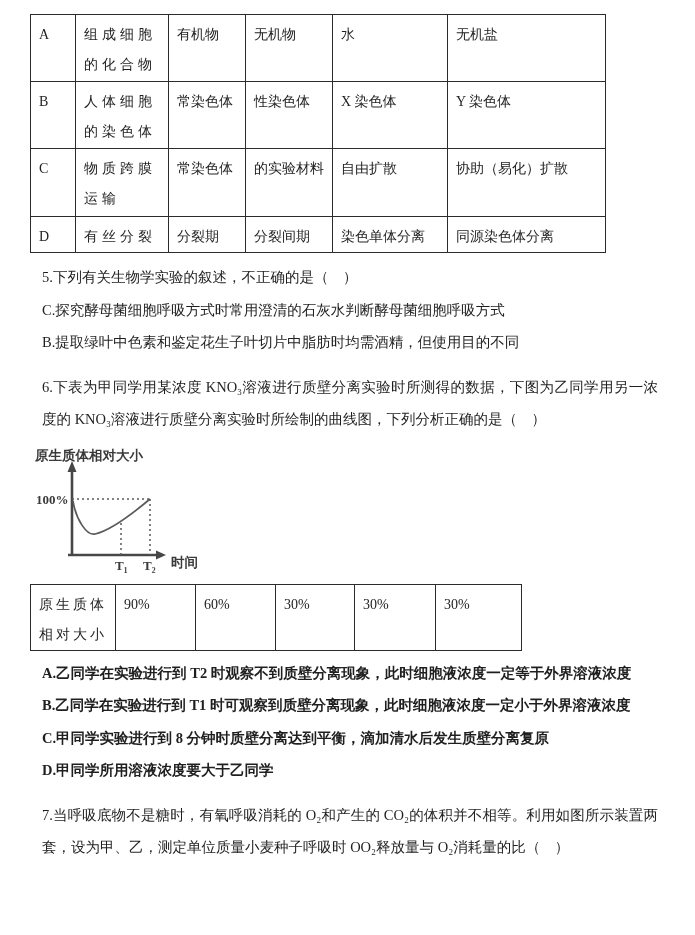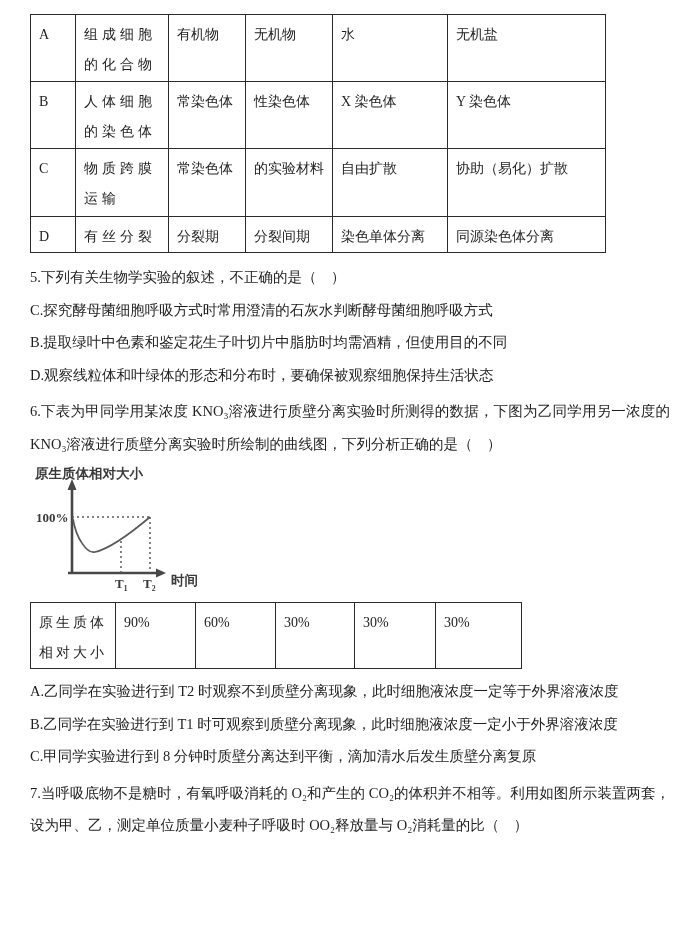--- a/index.html
+++ b/index.html
@@ -21,24 +21,24 @@
   .t1{width:575px;}
   .t1 .rA td,.t1 .rB td{height:67px;}
   .t1 .rC td{height:68px;}
   .t1 .rD td{height:35px;}
   .sp{letter-spacing:4px;}
   .t2{width:491px;margin-top:4px;}
   .t2 .hrow td{height:35px;}
   .t2 .drow td{height:66px;}
   .t2 .lbl{letter-spacing:3px;}
   
-  .qblock{margin:0;}
+  .qblock{margin:12px;}
   .qblock p{margin:0;font-size:14.5px;line-height:32.5px;text-align:justify;}
   .mt8{margin-top:8px;}
-  .mt6{margin-top:6px;}
+  .mt6{margin-top:6px;font-weight:bold;}
   .mt4{margin-top:4px;}
   
   .chartwrap{margin:6px 0 0 2px;height:132px;}
   .ax{stroke:#474747;stroke-width:2.6;}
   .axf{fill:#474747;}
   .dash{stroke:#5a5a5a;stroke-width:1.5;stroke-dasharray:2,3;fill:none;}
   .curve{stroke:#5a5a5a;stroke-width:1.7;fill:none;}
   .ct{font-size:13.5px;font-weight:bold;fill:#3a3a3a;font-family:"Liberation Serif","DejaVu Serif",serif;}
   .cl{font-size:13px;font-weight:bold;fill:#3a3a3a;font-family:"Liberation Serif","DejaVu Serif",serif;}
 </style>
@@ -87,21 +87,20 @@
       <td>染色单体分离</td>
       <td>同源染色体分离</td>
     </tr>
   </tbody>
 </table>
 
 <div class="qblock mt8">
   <p>5.下列有关生物学实验的叙述，不正确的是（　）</p>
   <p>C.探究酵母菌细胞呼吸方式时常用澄清的石灰水判断酵母菌细胞呼吸方式</p>
   <p>B.提取绿叶中色素和鉴定花生子叶切片中脂肪时均需酒精，但使用目的不同</p>
-  <p>D.观察线粒体和叶绿体的形态和分布时，要确保被观察细胞保持生活状态</p>
 </div>
 
 <div class="qblock mt4">
   <p>6.下表为甲同学用某浓度 KNO₃溶液进行质壁分离实验时所测得的数据，下图为乙同学用另一浓度的 KNO₃溶液进行质壁分离实验时所绘制的曲线图，下列分析正确的是（　）</p>
 </div>
 
 <div class="chartwrap">
   <svg width="215" height="132" viewBox="0 0 215 132">
     <text x="3" y="12" class="ct">原生质体相对大小</text>
 
@@ -142,17 +141,18 @@
       <td>30%</td>
       <td>30%</td>
     </tr>
   </tbody>
 </table>
 
 <div class="qblock mt6">
   <p>A.乙同学在实验进行到 T2 时观察不到质壁分离现象，此时细胞液浓度一定等于外界溶液浓度</p>
   <p>B.乙同学在实验进行到 T1 时可观察到质壁分离现象，此时细胞液浓度一定小于外界溶液浓度</p>
   <p>C.甲同学实验进行到 8 分钟时质壁分离达到平衡，滴加清水后发生质壁分离复原</p>
+  <p>D.甲同学所用溶液浓度要大于乙同学</p>
 </div>
 
 <div class="qblock mt4">
   <p>7.当呼吸底物不是糖时，有氧呼吸消耗的 O₂和产生的 CO₂的体积并不相等。利用如图所示装置两套，设为甲、乙，测定单位质量小麦种子呼吸时 OO₂释放量与 O₂消耗量的比（　）</p>
 </div>
 
 </body></html>

